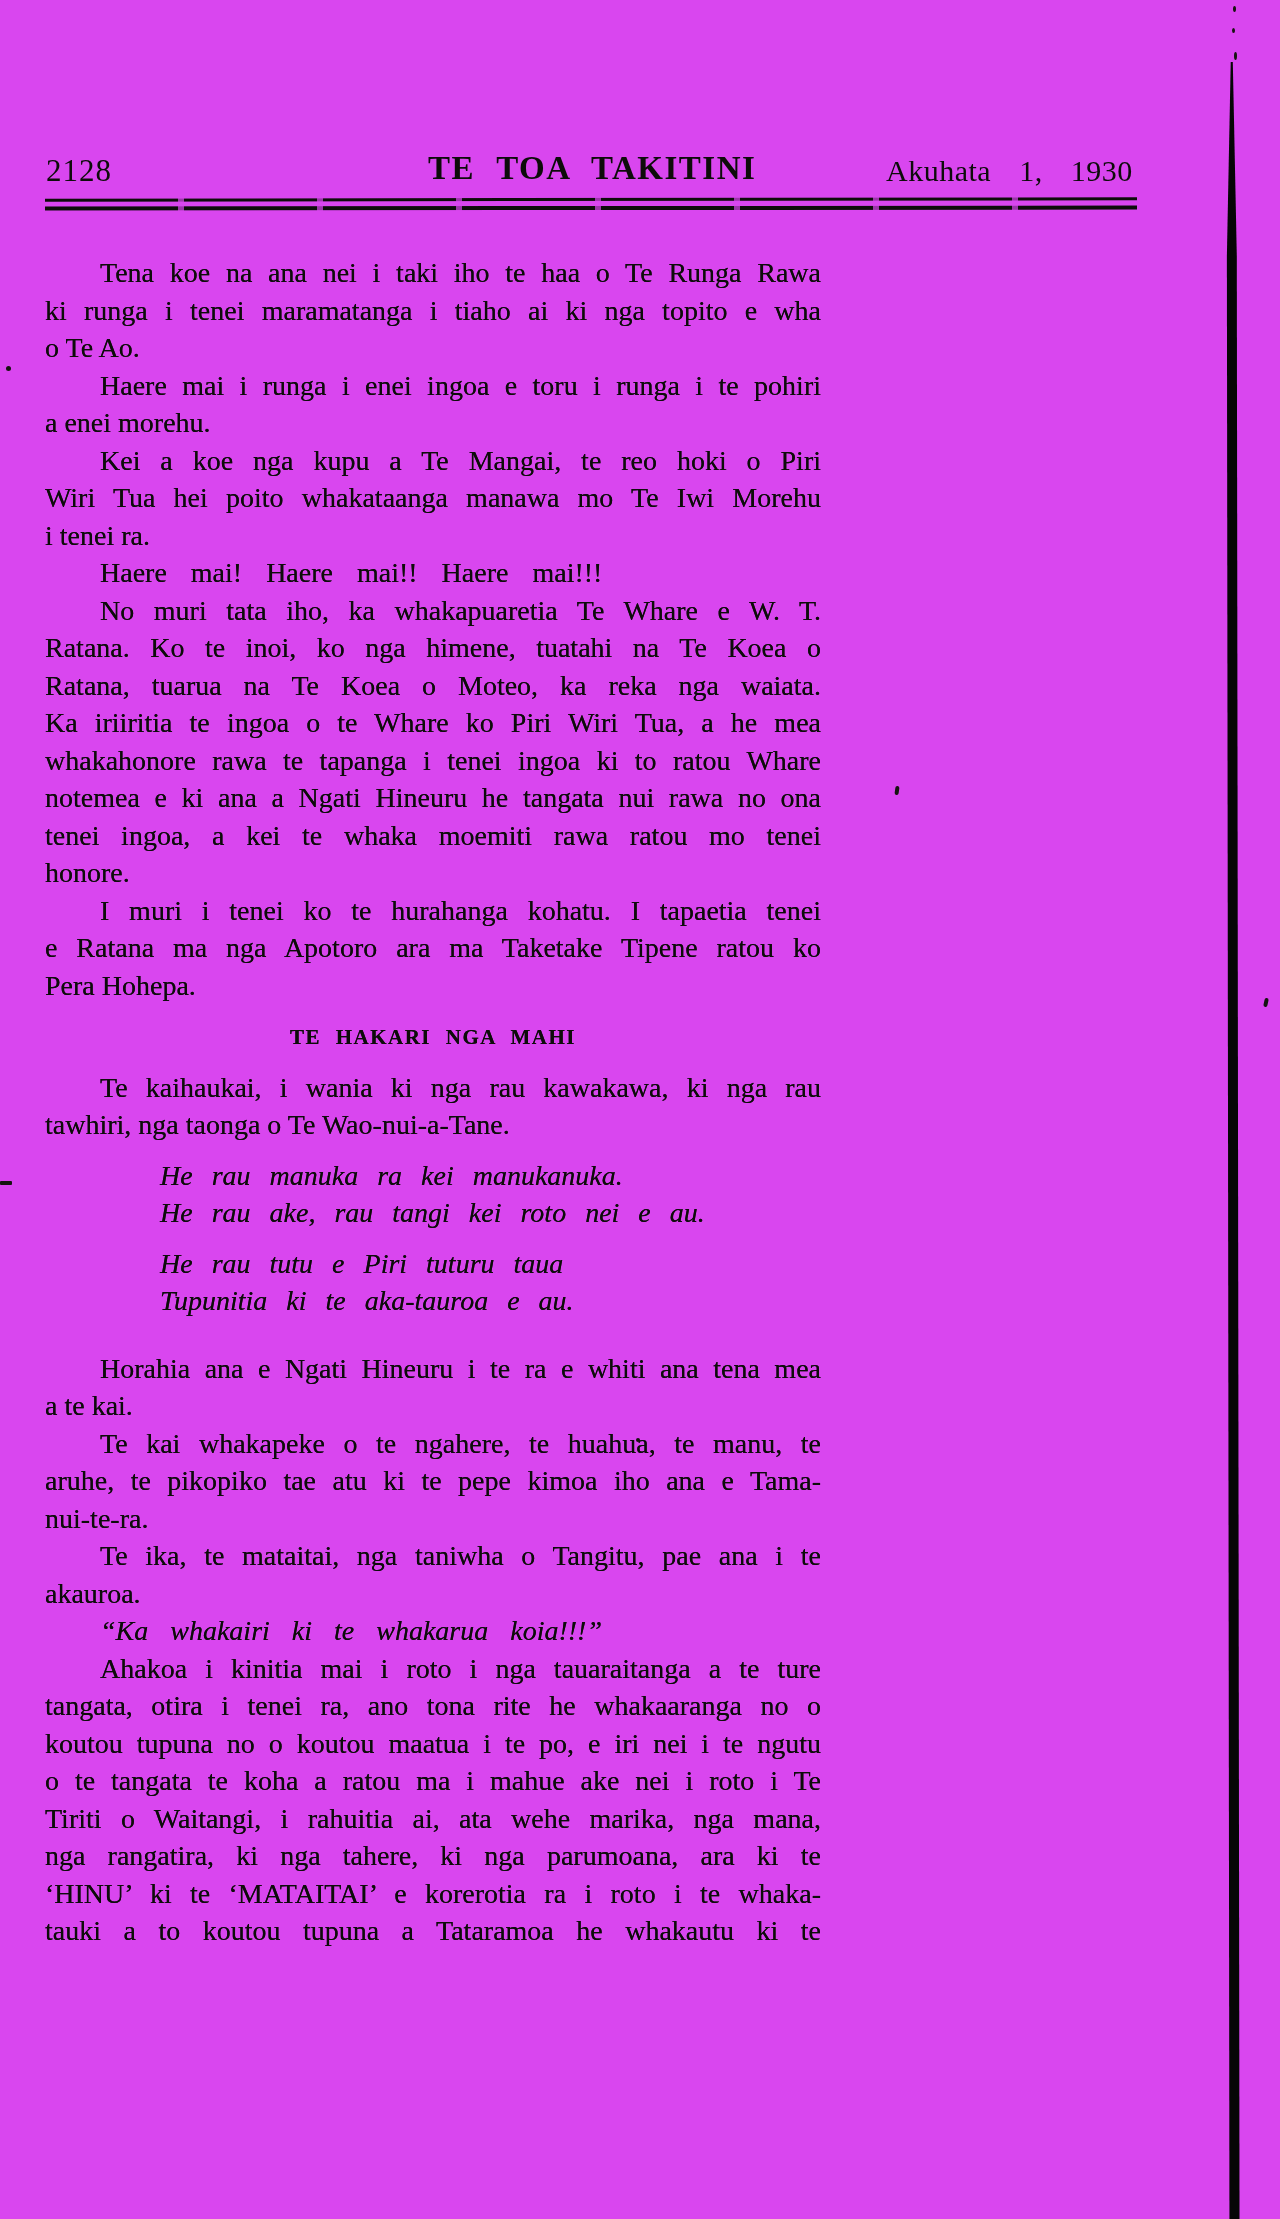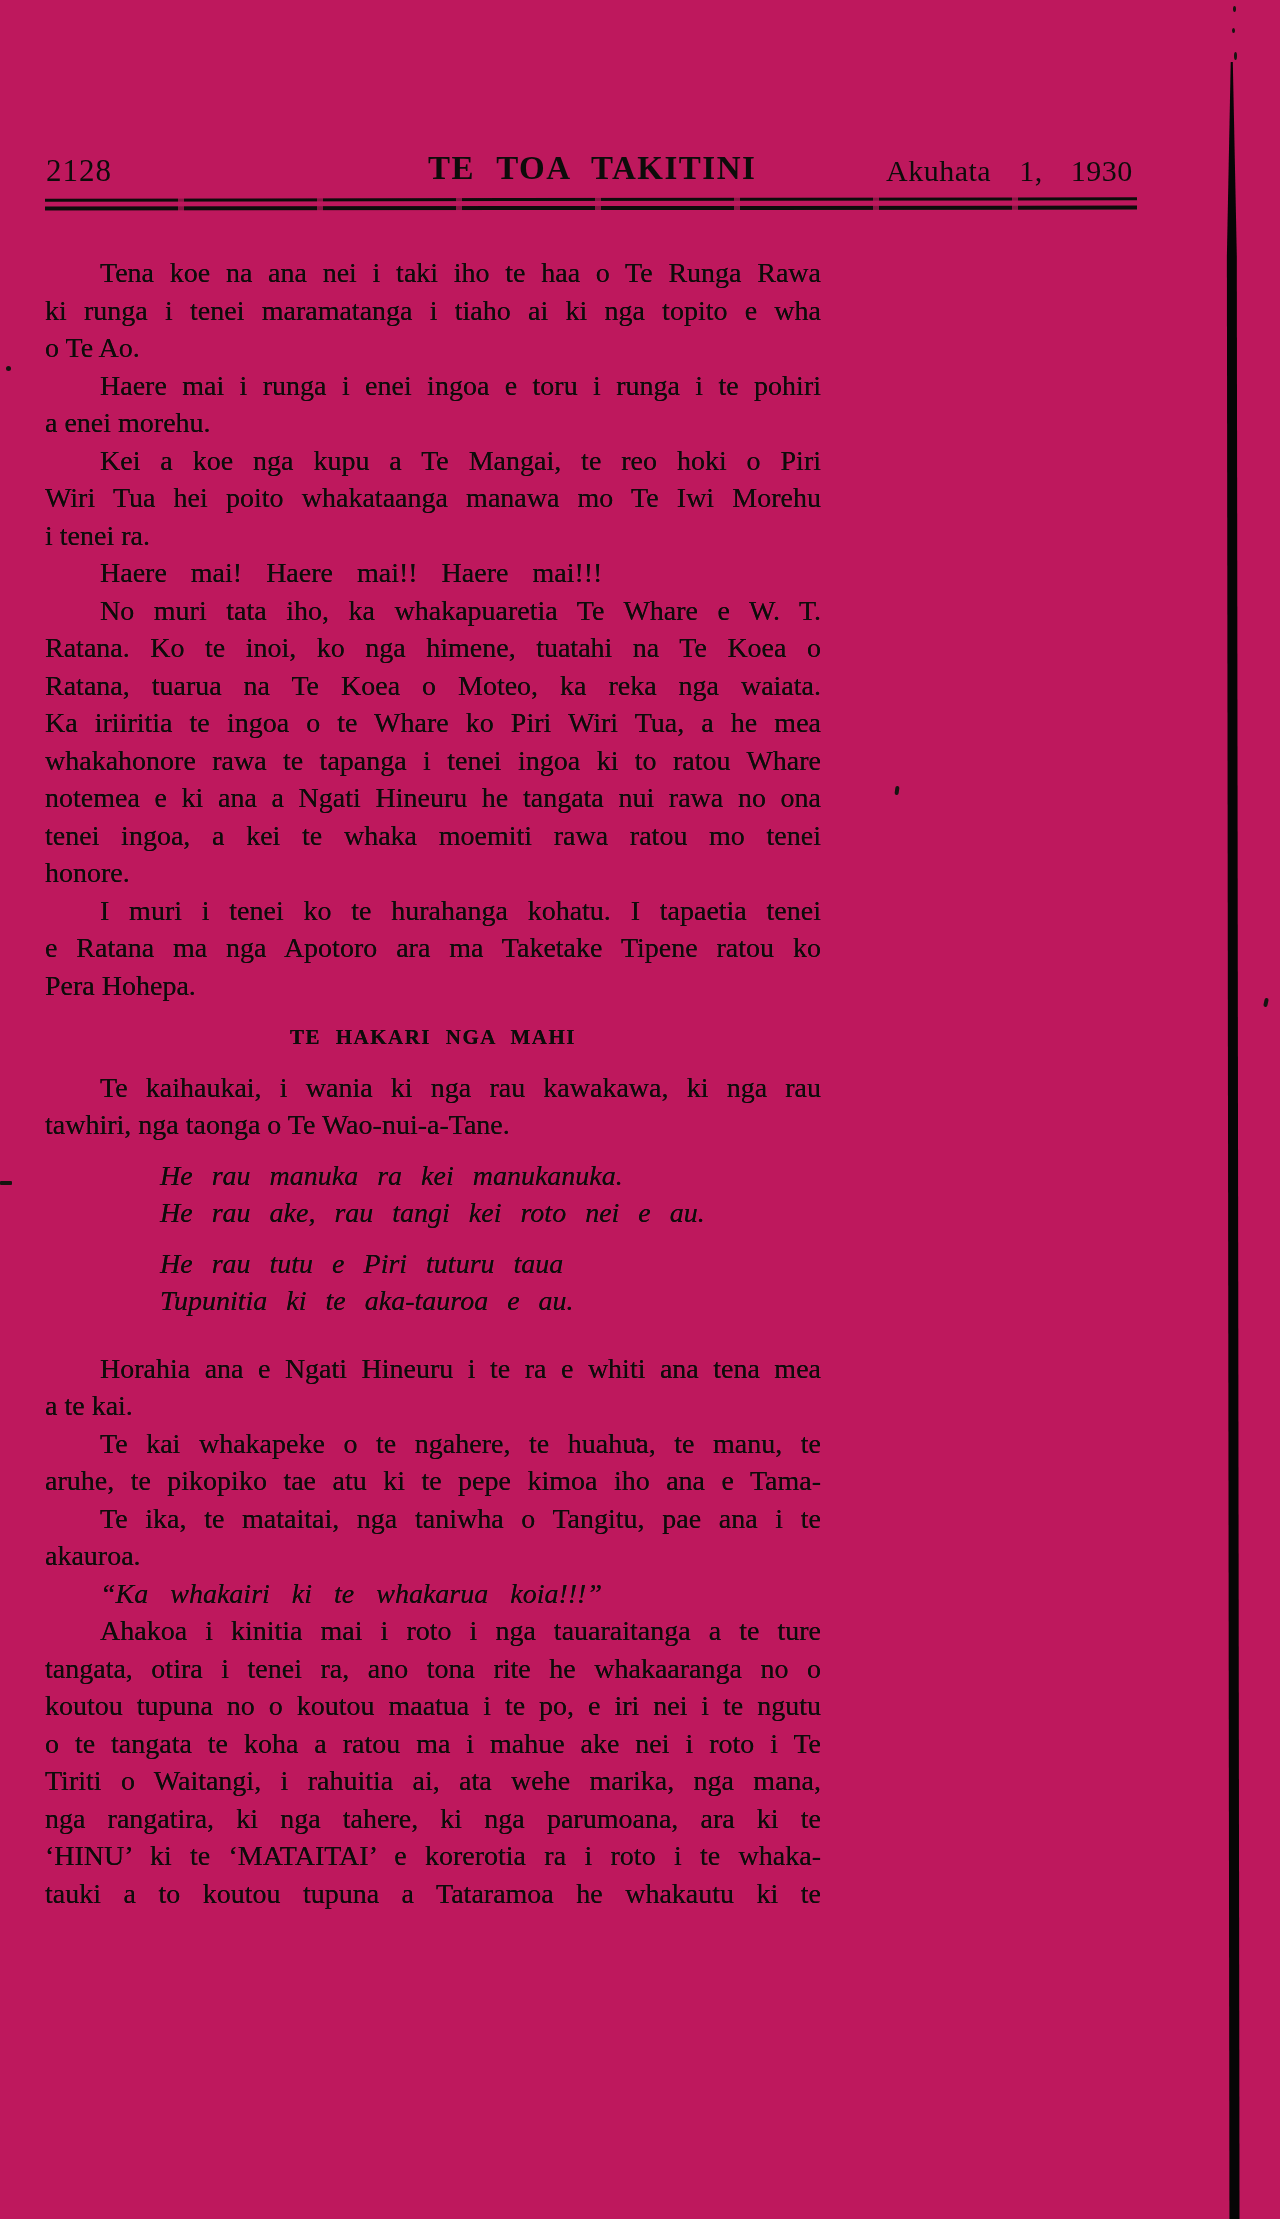--- a/index.html
+++ b/index.html
@@ -1,17 +1,17 @@
 <!DOCTYPE html>
 <html><head>
 <meta charset="utf-8">
 <style>
   html,body{margin:0;padding:0;background:#e8e8e8;}
   .page{
-    position:relative;width:1280px;height:2219px;background:#be185d;
+    position:relative;width:1280px;height:2219px;background:#d946ef;
     font-family:"Liberation Serif",serif;color:#0d0c0a;overflow:hidden;
   }
   
   .hdr-num{position:absolute;left:46px;top:153px;font-size:31px;letter-spacing:1px;}
   .hdr-title{position:absolute;left:428px;top:150px;font-size:33px;font-weight:bold;
              letter-spacing:1.5px;word-spacing:12px;}
   .hdr-date{position:absolute;left:886px;top:154px;font-size:30px;letter-spacing:.5px;word-spacing:20px;}
   .rule{position:absolute;left:45px;width:1092px;height:3px;
         background:repeating-linear-gradient(90deg,#0d0c0a 0 133px,rgba(13,12,10,.3) 133px 139px);}
   .rule.r1{top:198px;transform:rotate(-.07deg);}
@@ -96,20 +96,21 @@
         <div class="line">He rau tutu e Piri tuturu taua</div>
         <div class="line">Tupunitia ki te aka-tauroa e au.</div>
       </div>
       <div class="block para" style="margin-top: 30px;">
         <div class="line j ind">Horahia ana e Ngati Hineuru i te ra e whiti ana tena mea</div>
         <div class="line">a te kai.</div>
       </div>
       <div class="block para">
         <div class="line j ind">Te kai whakapeke o te ngahere, te huahua, te manu, te</div>
         <div class="line j">aruhe, te pikopiko tae atu ki te pepe kimoa iho ana e Tama-</div>
+        <div class="line">nui-te-ra.</div>
       </div>
       <div class="block para">
         <div class="line j ind">Te ika, te mataitai, nga taniwha o Tangitu, pae ana i te</div>
         <div class="line">akauroa.</div>
       </div>
       <div class="block quote">
         <div class="line ind">“Ka whakairi ki te whakarua koia!!!”</div>
       </div>
       <div class="block para">
         <div class="line j ind">Ahakoa i kinitia mai i roto i nga tauaraitanga a te ture</div>

